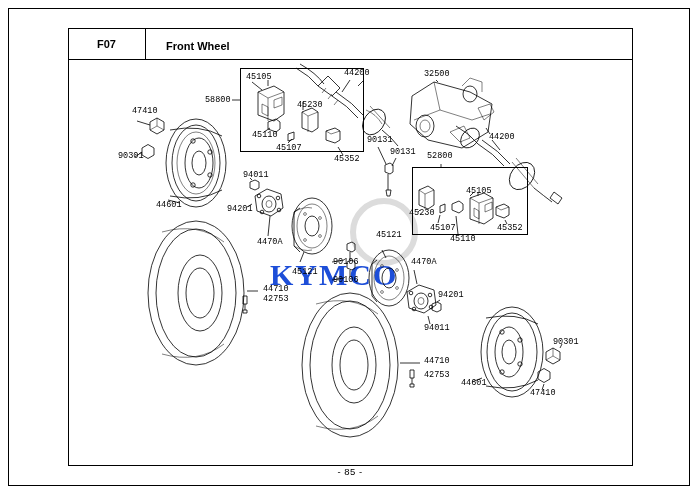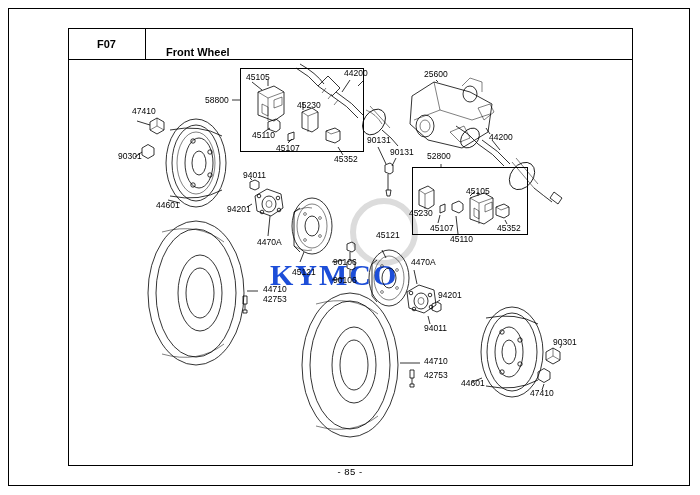--- a/index.html
+++ b/index.html
@@ -61,21 +61,21 @@
     box-sizing: border-box;
     display: flex;
     align-items: center;
     justify-content: center;
     font-size: 11px;
     font-weight: bold;
   }
   .title-cell {
     position: absolute;
     left: 98px;
-    top: 8px;
+    top: 2px;
     height: 31px;
     display: flex;
     align-items: center;
     font-size: 11px;
     font-weight: bold;
   }
   .page-num {
     position: absolute;
     left: 0;
     top: 466px;
@@ -104,21 +104,21 @@
     height: 56px;
     border: 6px solid #dcdcdc;
     border-radius: 50%;
   }
   
   .lbl {
     position: absolute;
     font-size: 8.5px;
     color: #000;
     white-space: nowrap;
-    font-family: Liberation Sans, sans-serif;
+    font-family: Liberation Mono, monospace;
   }
   
   .subbox {
     position: absolute;
     border: 1px solid #000;
     box-sizing: border-box;
   }
   svg.art {
     position: absolute;
     left: 0;
@@ -364,21 +364,21 @@
     <span class="lbl" style="left:132px; top:106px;">47410</span>
     <span class="lbl" style="left:118px; top:151px;">90301</span>
     <span class="lbl" style="left:156px; top:200px;">44601</span>
     <span class="lbl" style="left:205px; top:95px;">58800</span>
     <span class="lbl" style="left:246px; top:72px;">45105</span>
     <span class="lbl" style="left:297px; top:100px;">45230</span>
     <span class="lbl" style="left:252px; top:130px;">45110</span>
     <span class="lbl" style="left:276px; top:143px;">45107</span>
     <span class="lbl" style="left:334px; top:154px;">45352</span>
     <span class="lbl" style="left:344px; top:68px;">44200</span>
-    <span class="lbl" style="left:424px; top:69px;">25600</span>
+    <span class="lbl" style="left:424px; top:69px;">32500</span>
     <span class="lbl" style="left:489px; top:132px;">44200</span>
     <span class="lbl" style="left:367px; top:135px;">90131</span>
     <span class="lbl" style="left:390px; top:147px;">90131</span>
     <span class="lbl" style="left:427px; top:151px;">52800</span>
     <span class="lbl" style="left:466px; top:186px;">45105</span>
     <span class="lbl" style="left:409px; top:208px;">45230</span>
     <span class="lbl" style="left:430px; top:223px;">45107</span>
     <span class="lbl" style="left:450px; top:234px;">45110</span>
     <span class="lbl" style="left:497px; top:223px;">45352</span>
     <span class="lbl" style="left:243px; top:170px;">94011</span>

